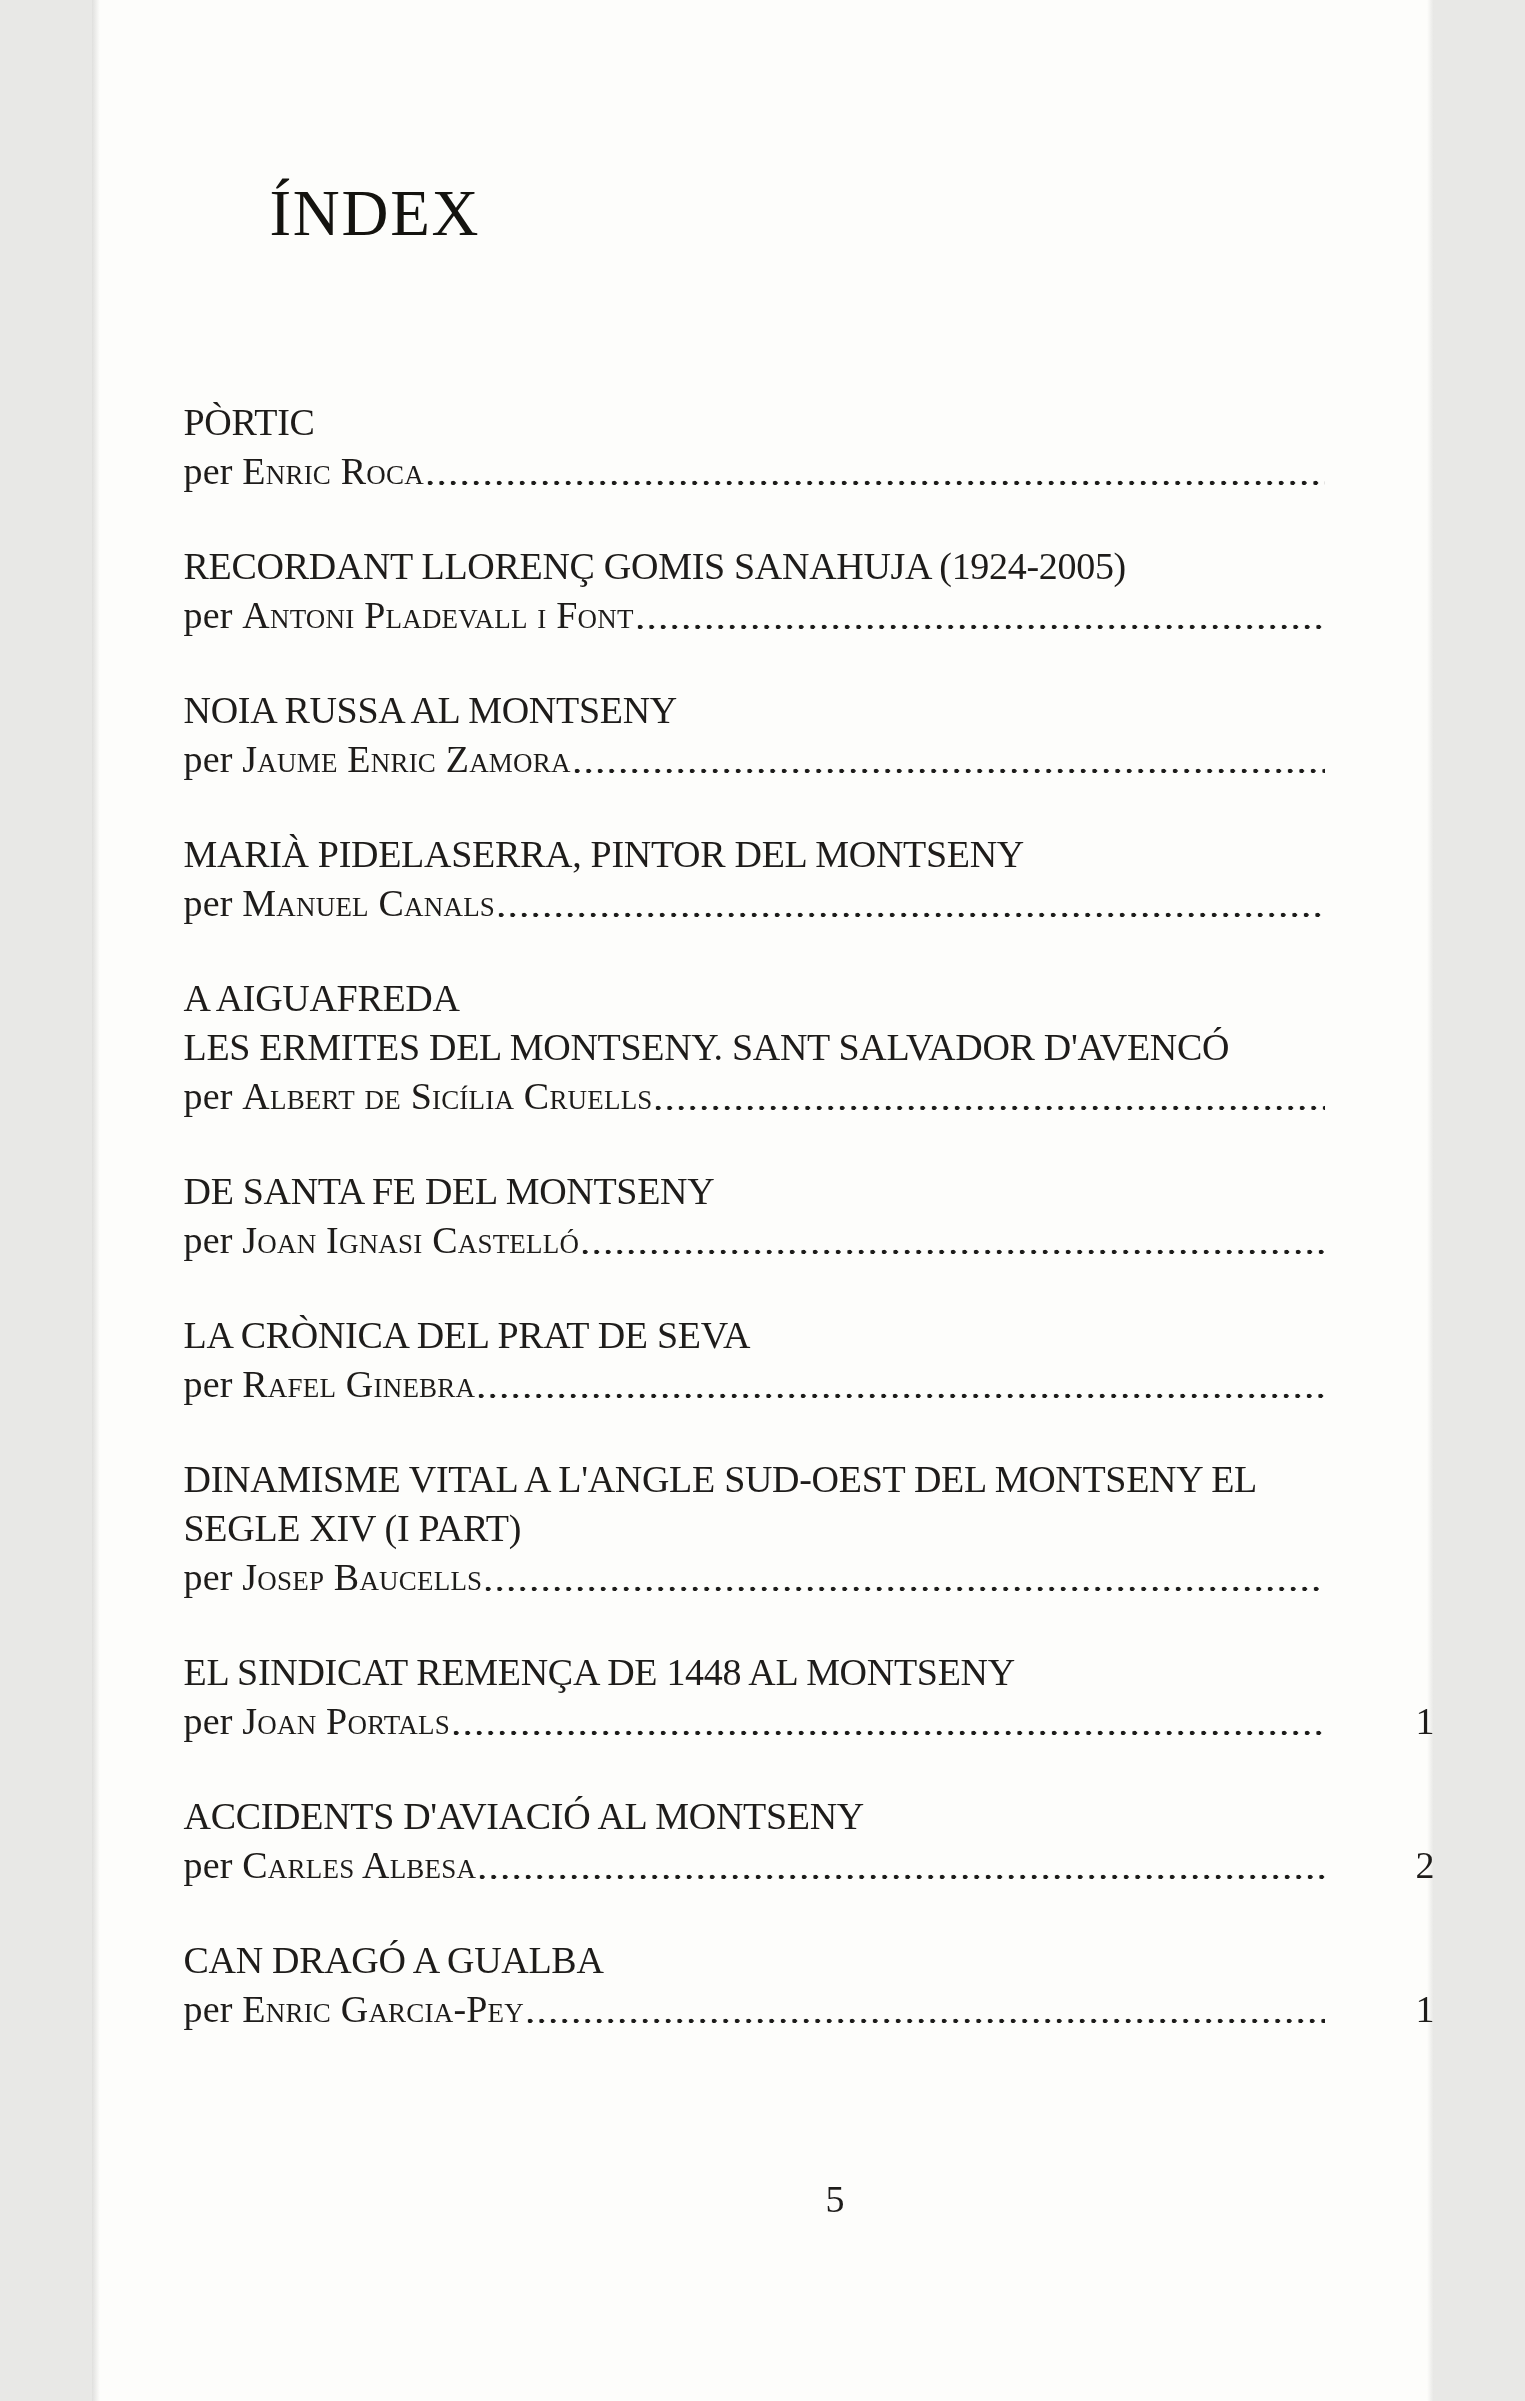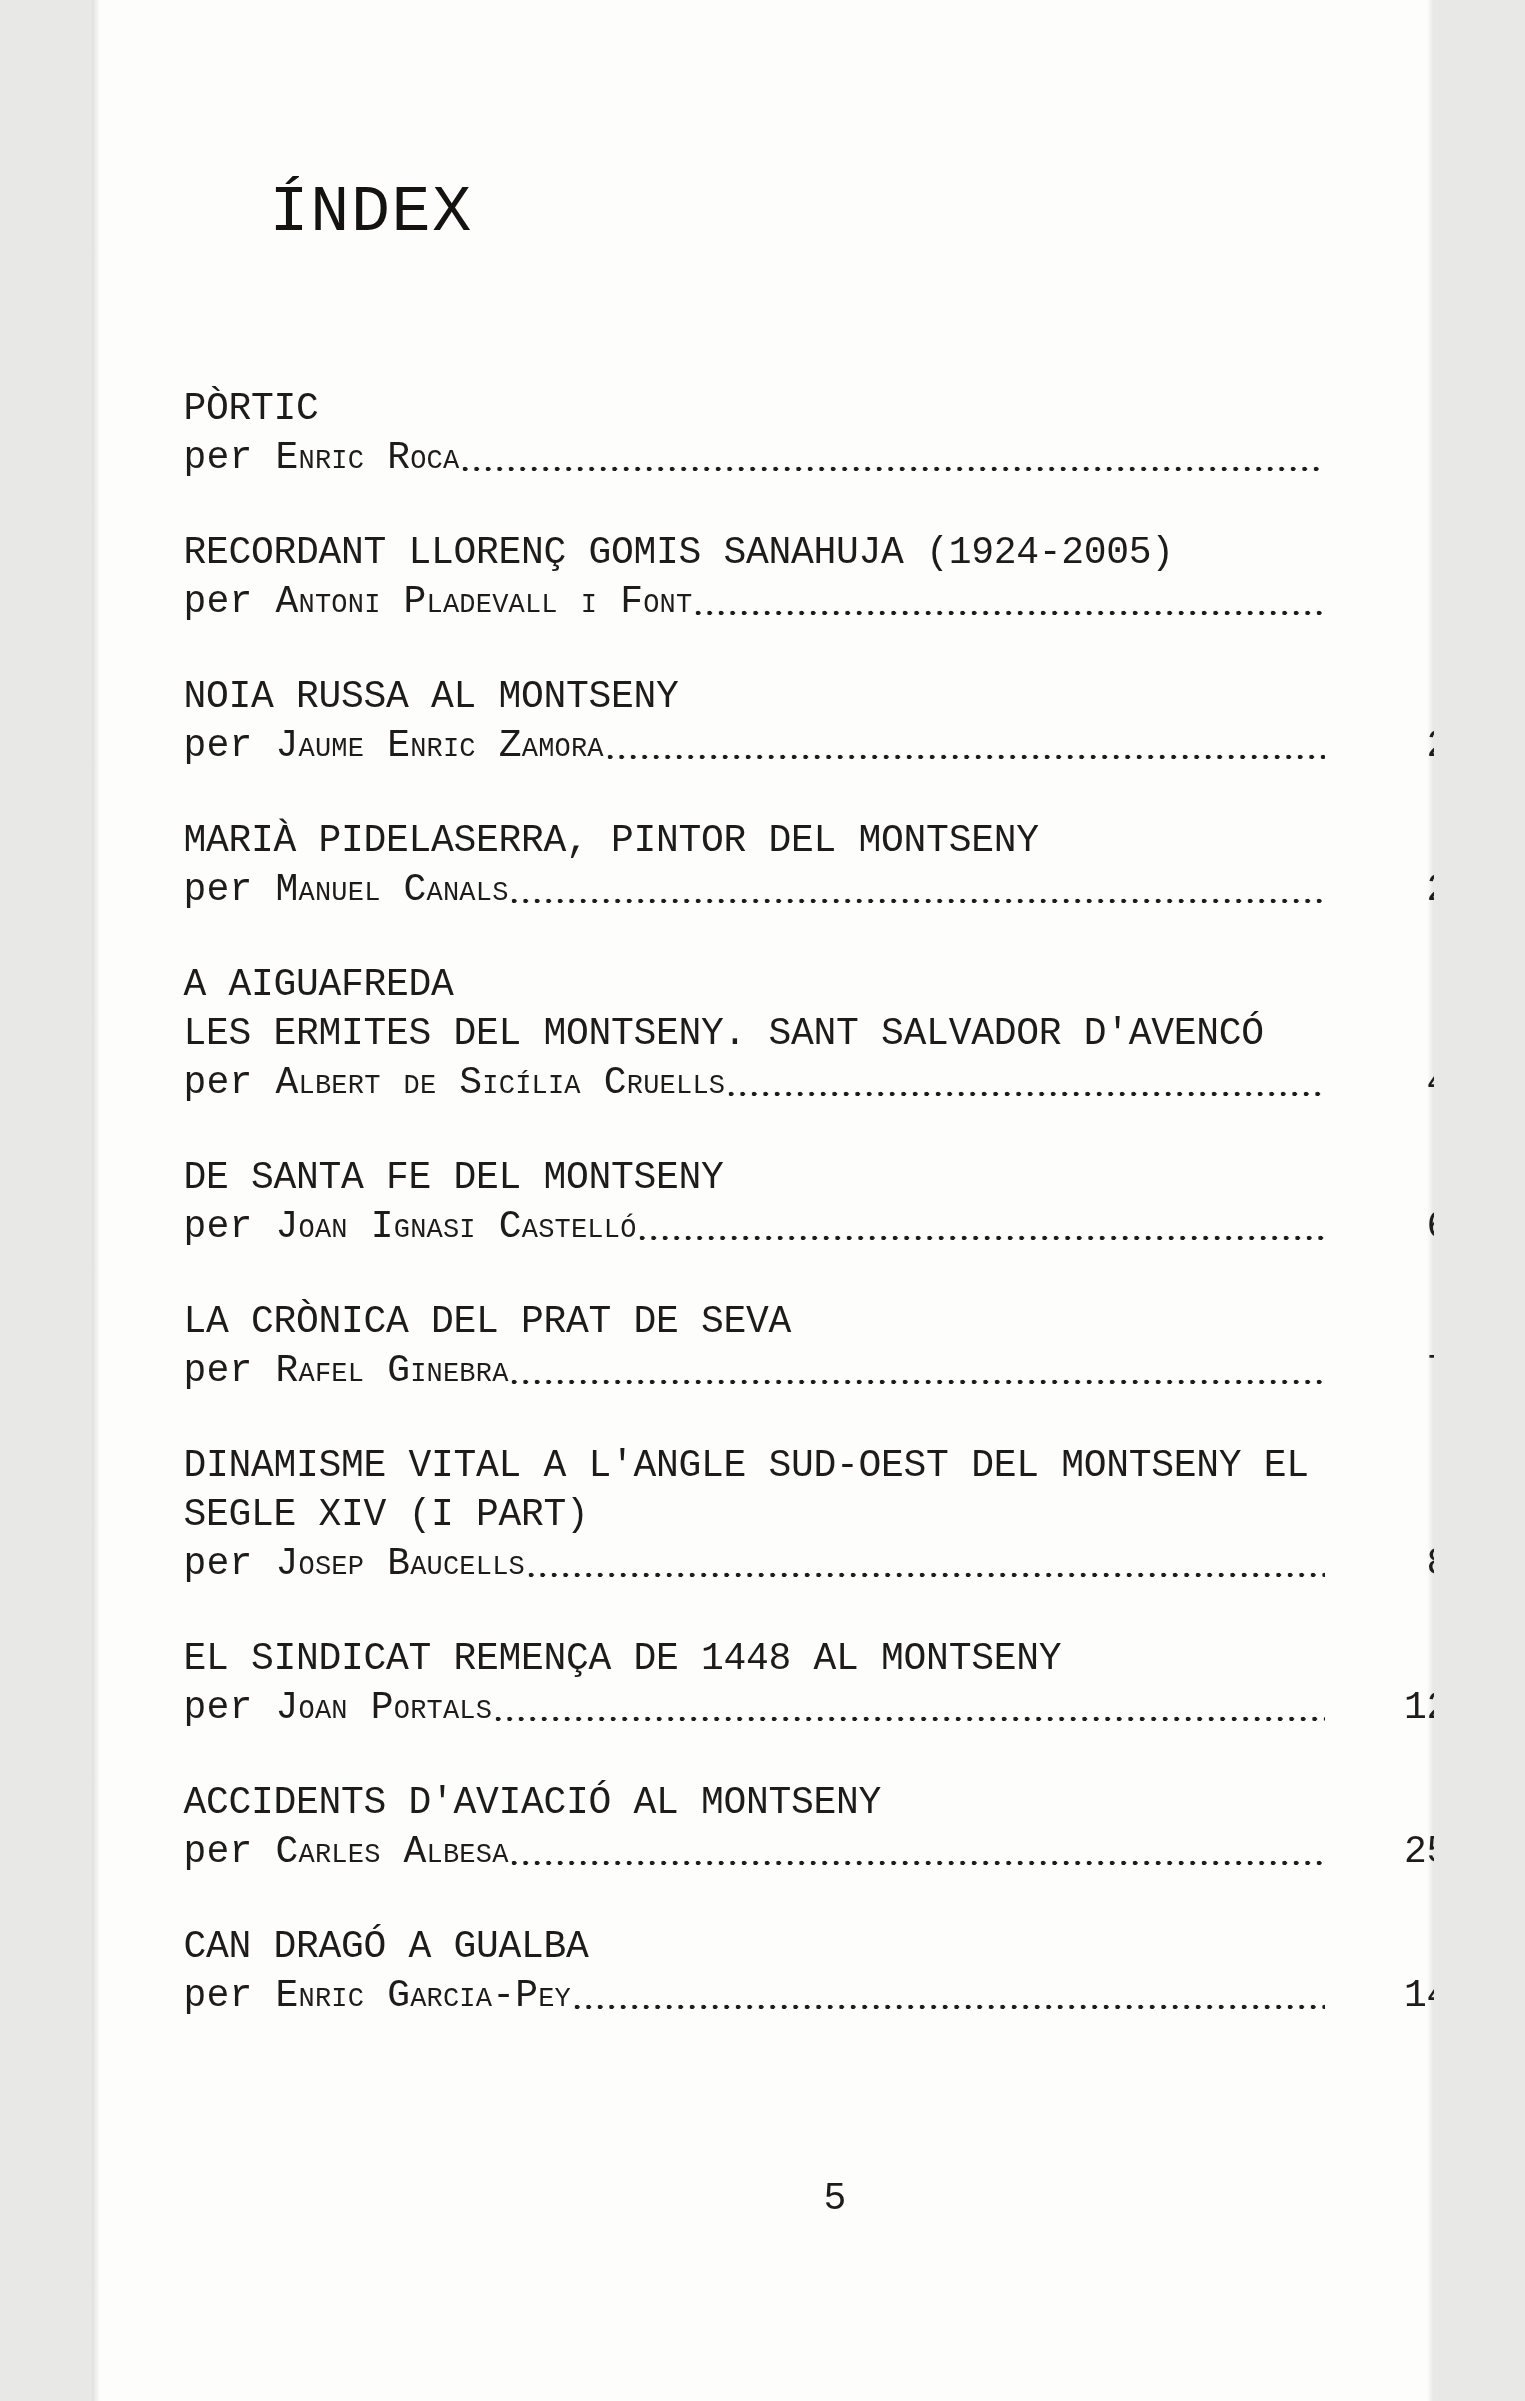--- a/index.html
+++ b/index.html
@@ -7,21 +7,21 @@
     padding: 0;
     background: #e8e8e6;
   }
   .page {
     position: relative;
     width: 1342px;
     height: 2401px;
     margin: 0 auto;
     background: #fdfdfb;
     color: #1e1c1a;
-    font-family: Liberation Mono, monospace;
+    font-family: Liberation Serif, serif;
     overflow: hidden;
   }
   
   .edge-left {
     position: absolute; left: 0; top: 0; bottom: 0; width: 8.6px;
     background: linear-gradient(to right, rgba(90,90,88,0.18), rgba(90,90,88,0.0));
     pointer-events: none;
   }
   .edge-right {
     position: absolute; right: 0; top: 0; bottom: 0; width: 6.8px;
@@ -34,21 +34,21 @@
     top: 137px;
     font-size: 65px;
     line-height: 1;
     letter-spacing: 1.7px;
     font-weight: 400;
     color: #14130f;
   }
   .toc {
     position: absolute;
     left: 92px;
-    top: 384px;
+    top: 398px;
     width: 1288px;
   }
   .entry {
     margin-bottom: 46px;
     font-size: 38px;
     line-height: 49px;
     letter-spacing: -0.3px;
   }
   .entry-title div {
     white-space: nowrap;

